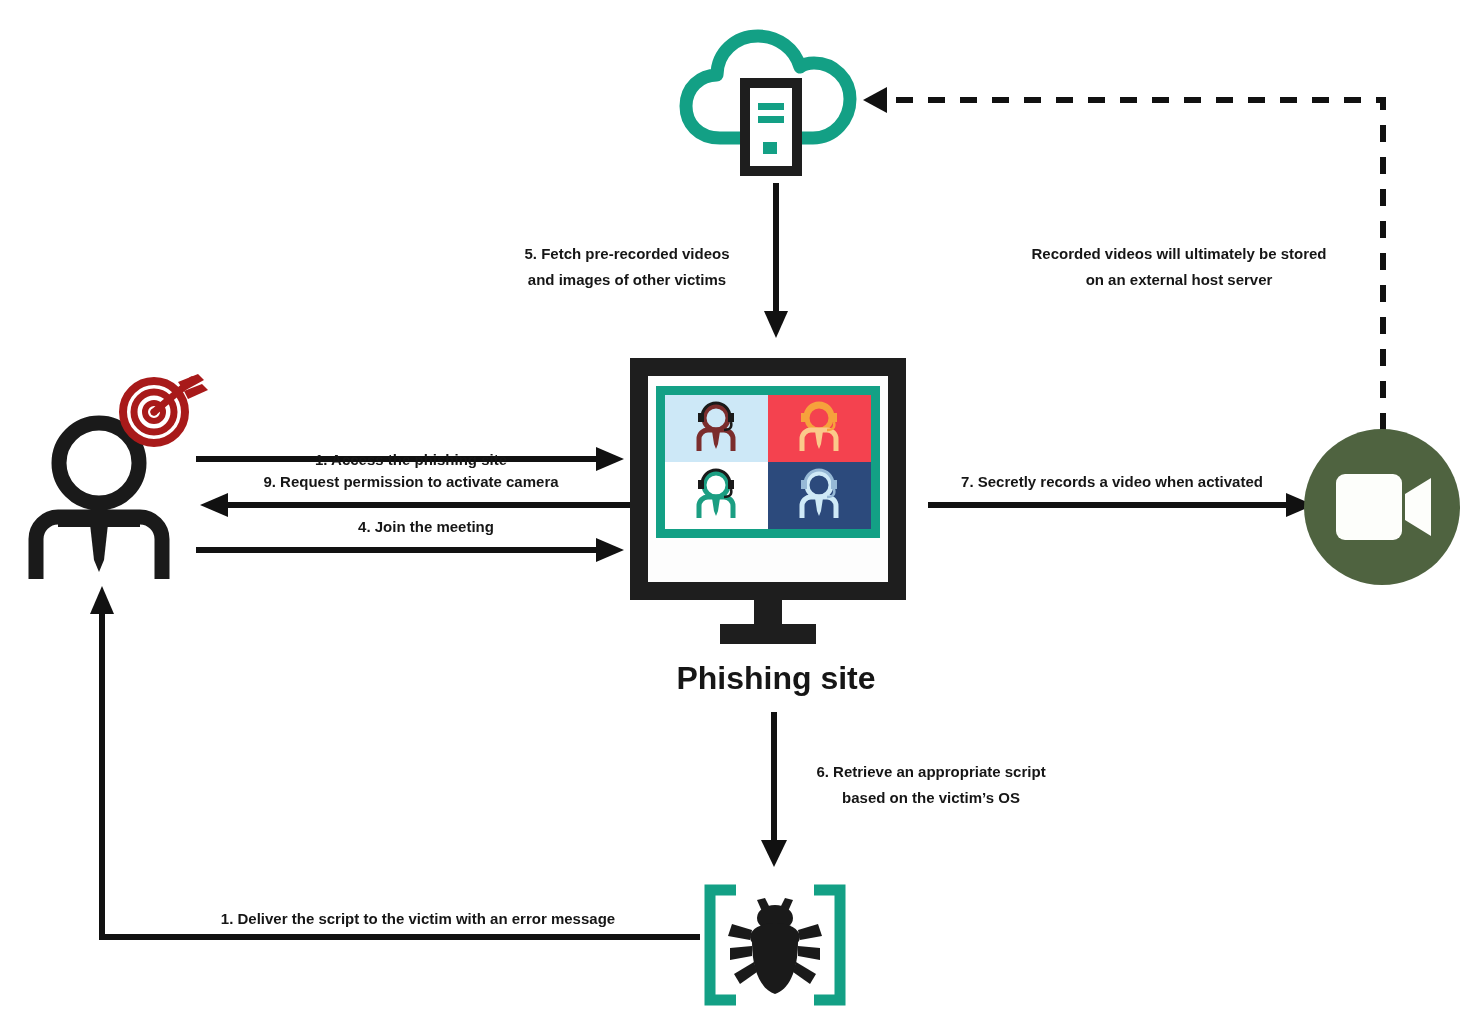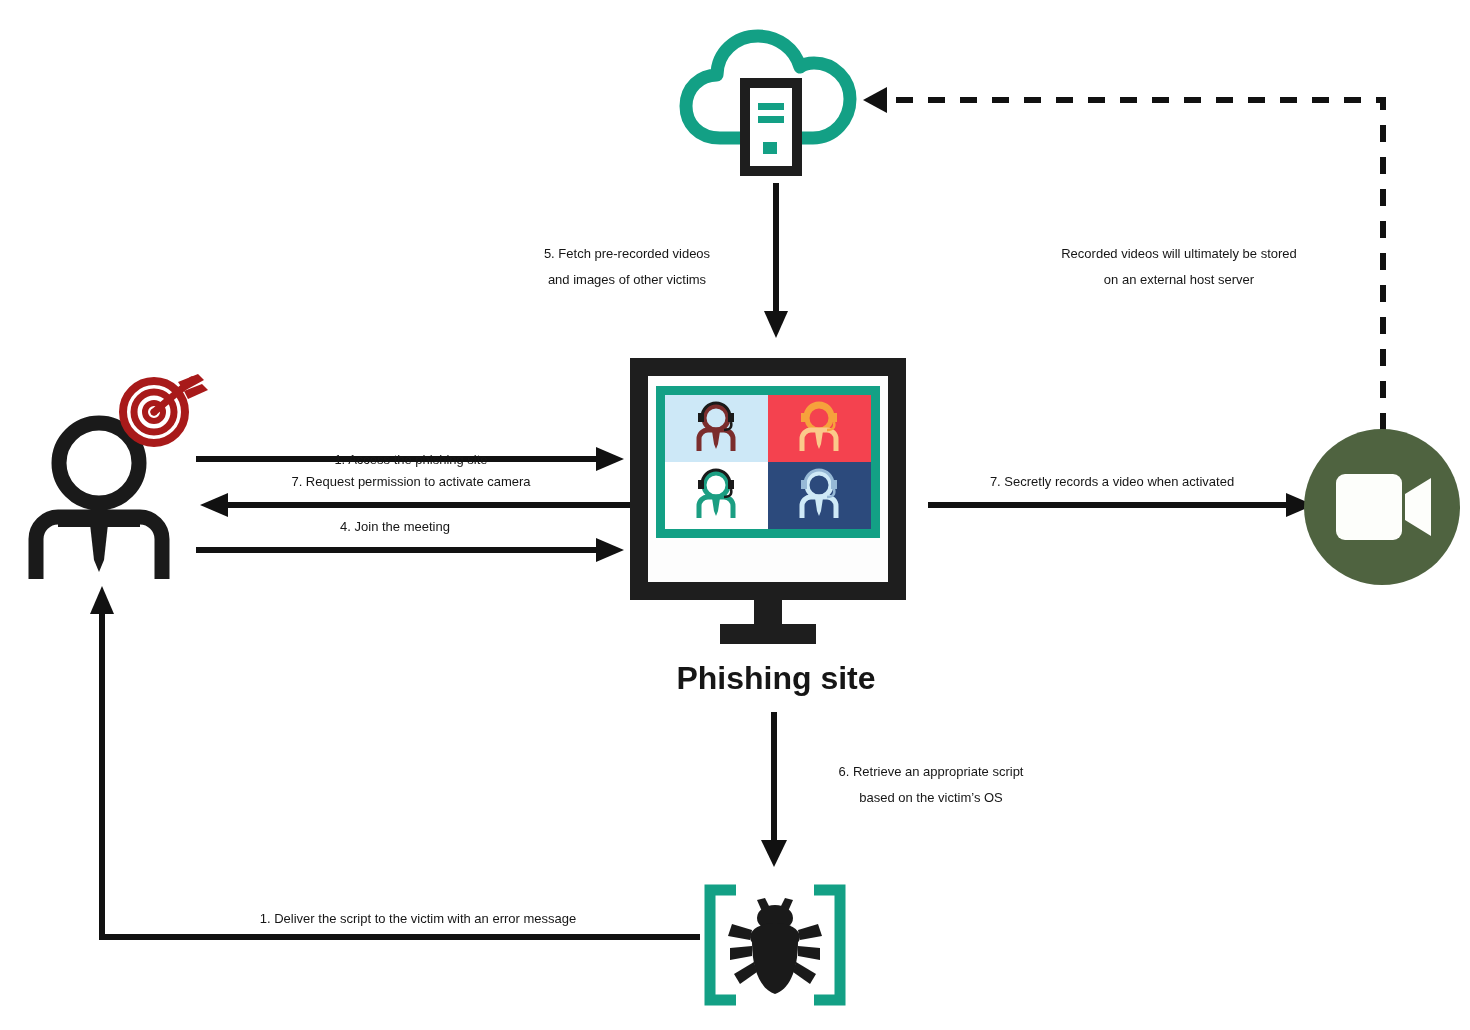--- a/index.html
+++ b/index.html
@@ -15,24 +15,25 @@
     position: relative;
     width: 1470px;
     height: 1030px;
     background: #ffffff;
     overflow: hidden;
   }
   .node { position: absolute; }
   .label {
     position: absolute;
     font-family: "Liberation Sans", sans-serif;
-    font-size: 13px;
+    font-size: 15px;
     line-height: 26px;
     color: #161616;
     white-space: pre-line;
+    font-weight: bold;
   }
   .label.center { text-align: center; }
   .label.right  { text-align: center; }
   .label.bold {
     font-weight: bold;
     font-size: 32px;
   }
   svg { display: block; overflow: visible; }
 </style>
 </head>
@@ -96,27 +97,27 @@
   <svg class="node" style="left:196px; top:444px;" width="434" height="30">
     <line x1="0" y1="15" x2="405" y2="15" stroke="#111111" stroke-width="6"></line>
     <polygon points="428,15 400,3 400,27" fill="#111111"></polygon>
   </svg>
   <div class="label center" style="left:196px; top:447px; width:430px;">1. Access the phishing site</div>
 
   <svg class="node" style="left:196px; top:490px;" width="434" height="30">
     <line x1="28" y1="15" x2="434" y2="15" stroke="#111111" stroke-width="6"></line>
     <polygon points="4,15 32,3 32,27" fill="#111111"></polygon>
   </svg>
-  <div class="label center" style="left:196px; top:469px; width:430px;">7. Request permission to activate camera</div>
+  <div class="label center" style="left:196px; top:469px; width:430px;">9. Request permission to activate camera</div>
 
   <svg class="node" style="left:196px; top:535px;" width="434" height="30">
     <line x1="0" y1="15" x2="405" y2="15" stroke="#111111" stroke-width="6"></line>
     <polygon points="428,15 400,3 400,27" fill="#111111"></polygon>
   </svg>
-  <div class="label center" style="left:180px; top:514px; width:430px;">4. Join the meeting</div>
+  <div class="label center" style="left:211px; top:514px; width:430px;">4. Join the meeting</div>
 
   <div class="node" style="left:626px; top:356px;">
     <svg width="300" height="290" viewBox="0 0 300 290">
 
       <rect x="4" y="2" width="276" height="242" fill="#1E1E1E"></rect>
 
       <rect x="22" y="20" width="240" height="206" fill="#FDFDFD"></rect>
 
       <rect x="30" y="30" width="224" height="152" fill="#13A085"></rect>
 

